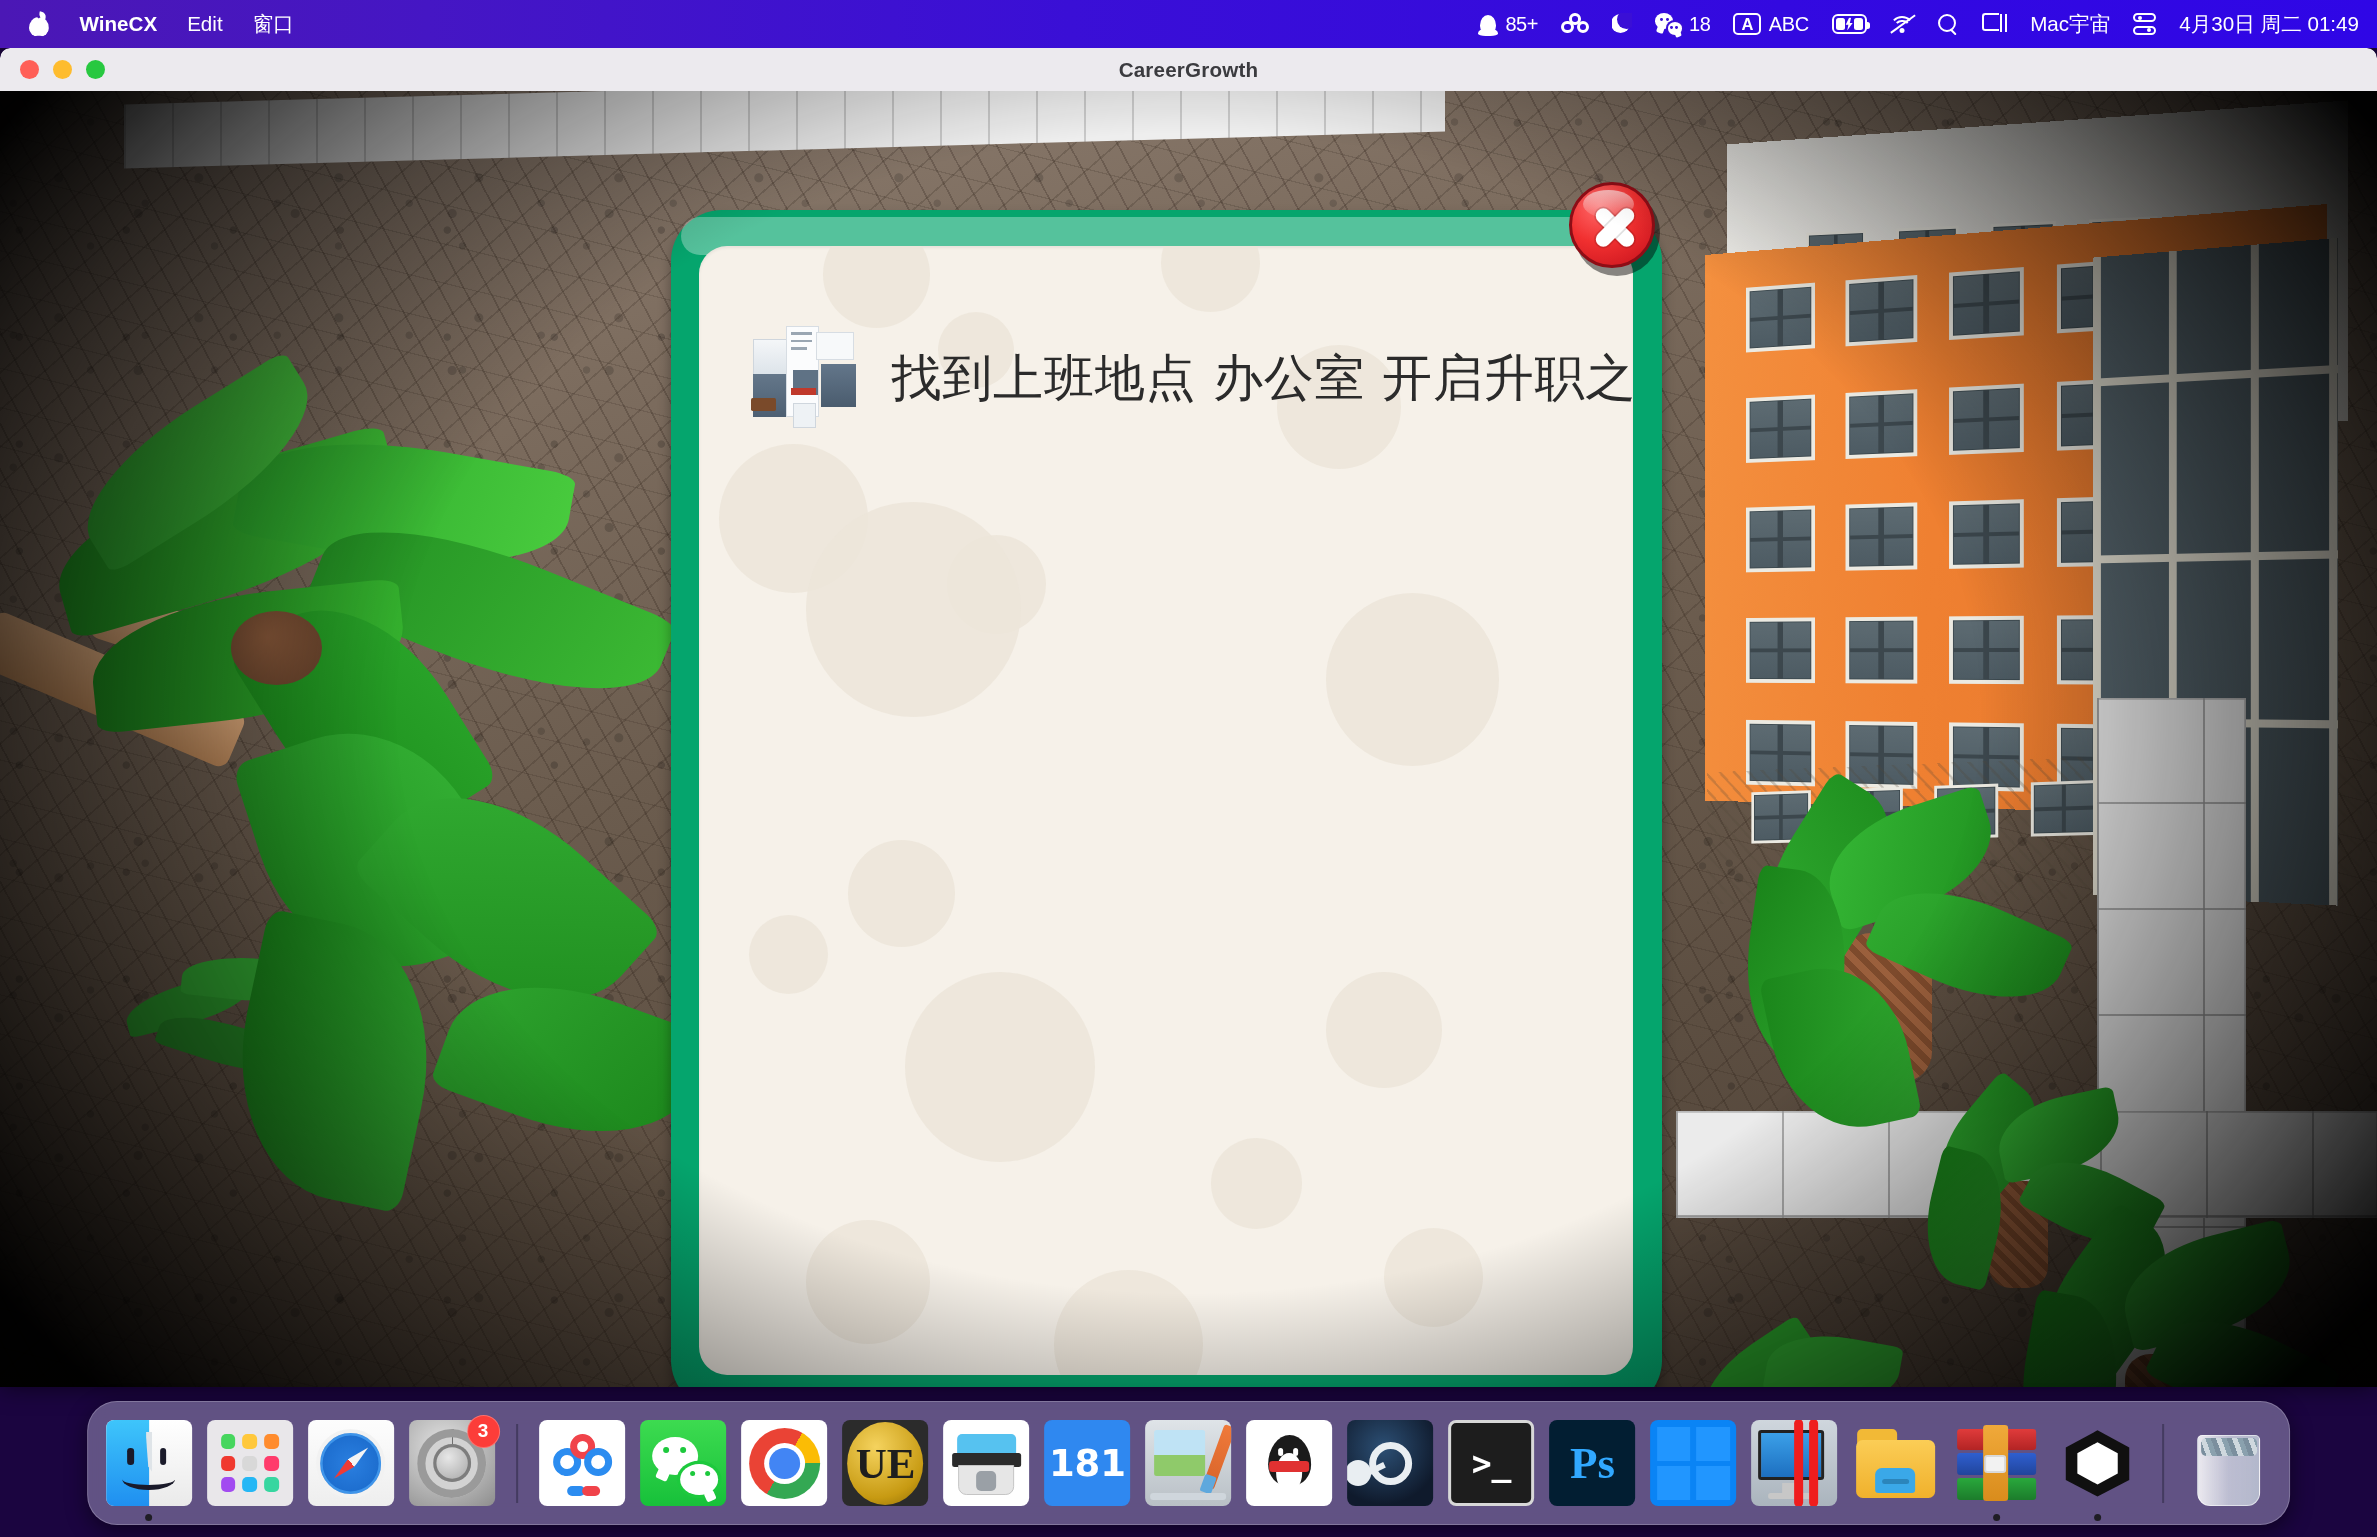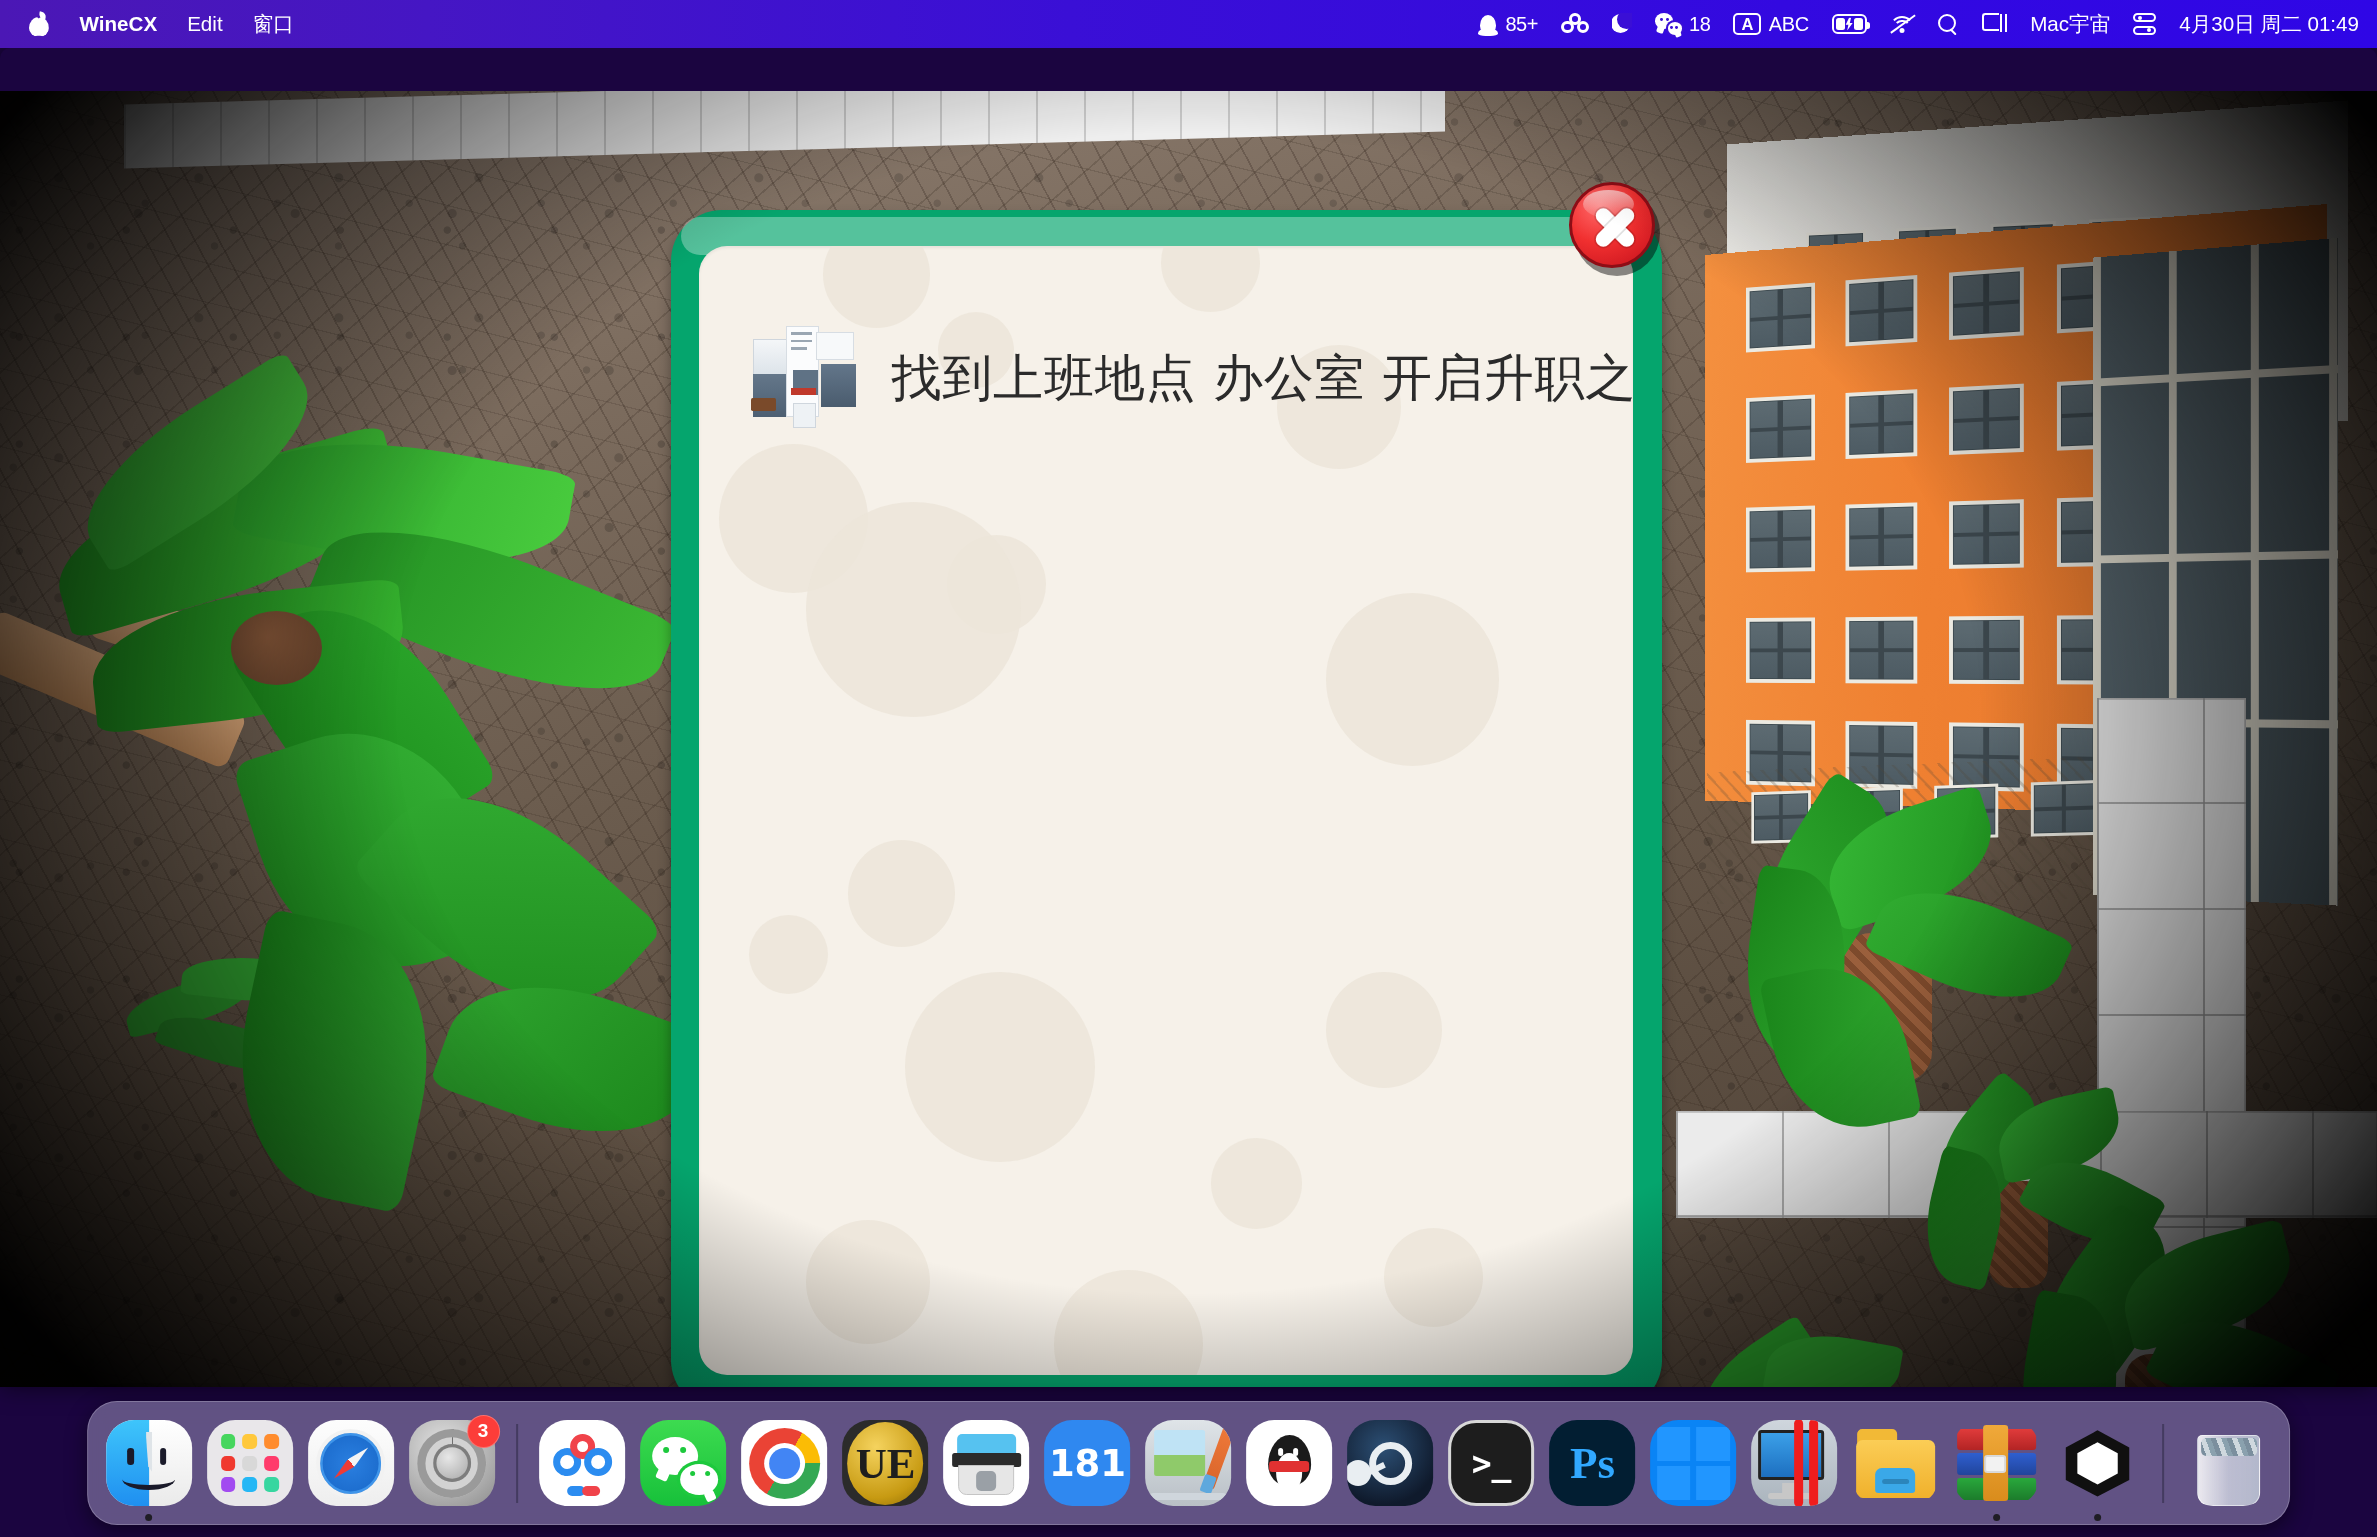--- a/index.html
+++ b/index.html
@@ -307,21 +307,21 @@
     bottom:11.6px; height:124px; z-index:70;
     background:rgba(168,160,200,.50);
     border:0.8px solid rgba(255,255,255,.22);
     border-radius:30px;
     display:flex; align-items:center; gap:15px;
     padding:0 18px;
     backdrop-filter:blur(10px);
     box-shadow:0 6.6px 21.5px rgba(0,0,0,.45);
   }
   .dk{ width:86px; height:86px; position:relative; flex:0 0 auto; cursor:pointer; }
-  .dk .sq{ position:absolute; inset:0; border-radius:28px; overflow:hidden; }
+  .dk .sq{ position:absolute; inset:0; border-radius:8px; overflow:hidden; }
   .dk .run{
     position:absolute; left:50%; bottom:-15px; width:7.4px; height:7.4px; margin-left:-3.7px;
     background:rgba(20,20,20,.85); border-radius:50%;
   }
   .dksep{ width:1.7px; height:79px; background:rgba(40,36,60,.5); margin:0 6.6px; }
   .badge{
     position:absolute; right:-5px; top:-5.8px; min-width:33px; height:33px; padding:0 6.6px;
     background:#fc3d39; border-radius:16.5px; color:#fff; font-size:19px; font-weight:600;
     display:flex; align-items:center; justify-content:center; border:1.7px solid #fff4;
     z-index:3;
@@ -513,20 +513,28 @@
           <span class="k k1"></span>
           <span class="k k2"></span>
       </span>
     </div>
     <span class="mb-text">4月30日 周二 01:49</span>
   </div>
 </div>
 
 <div id="appwin">
 
+  <div id="titlebar">
+    <div class="traffic">
+      <span class="tl red"></span>
+      <span class="tl yellow"></span>
+      <span class="tl green"></span>
+    </div>
+    <div id="wintitle">CareerGrowth</div>
+  </div>
 
   <div id="game">
     <div class="ground"></div>
     <div class="groundtex"></div>
 
     <div class="wallstrip"></div>
 
     <div class="bldg bldg-white">
       <div class="winrow" style="left:91px; top:99px;">
         <span class="win sm"></span>

